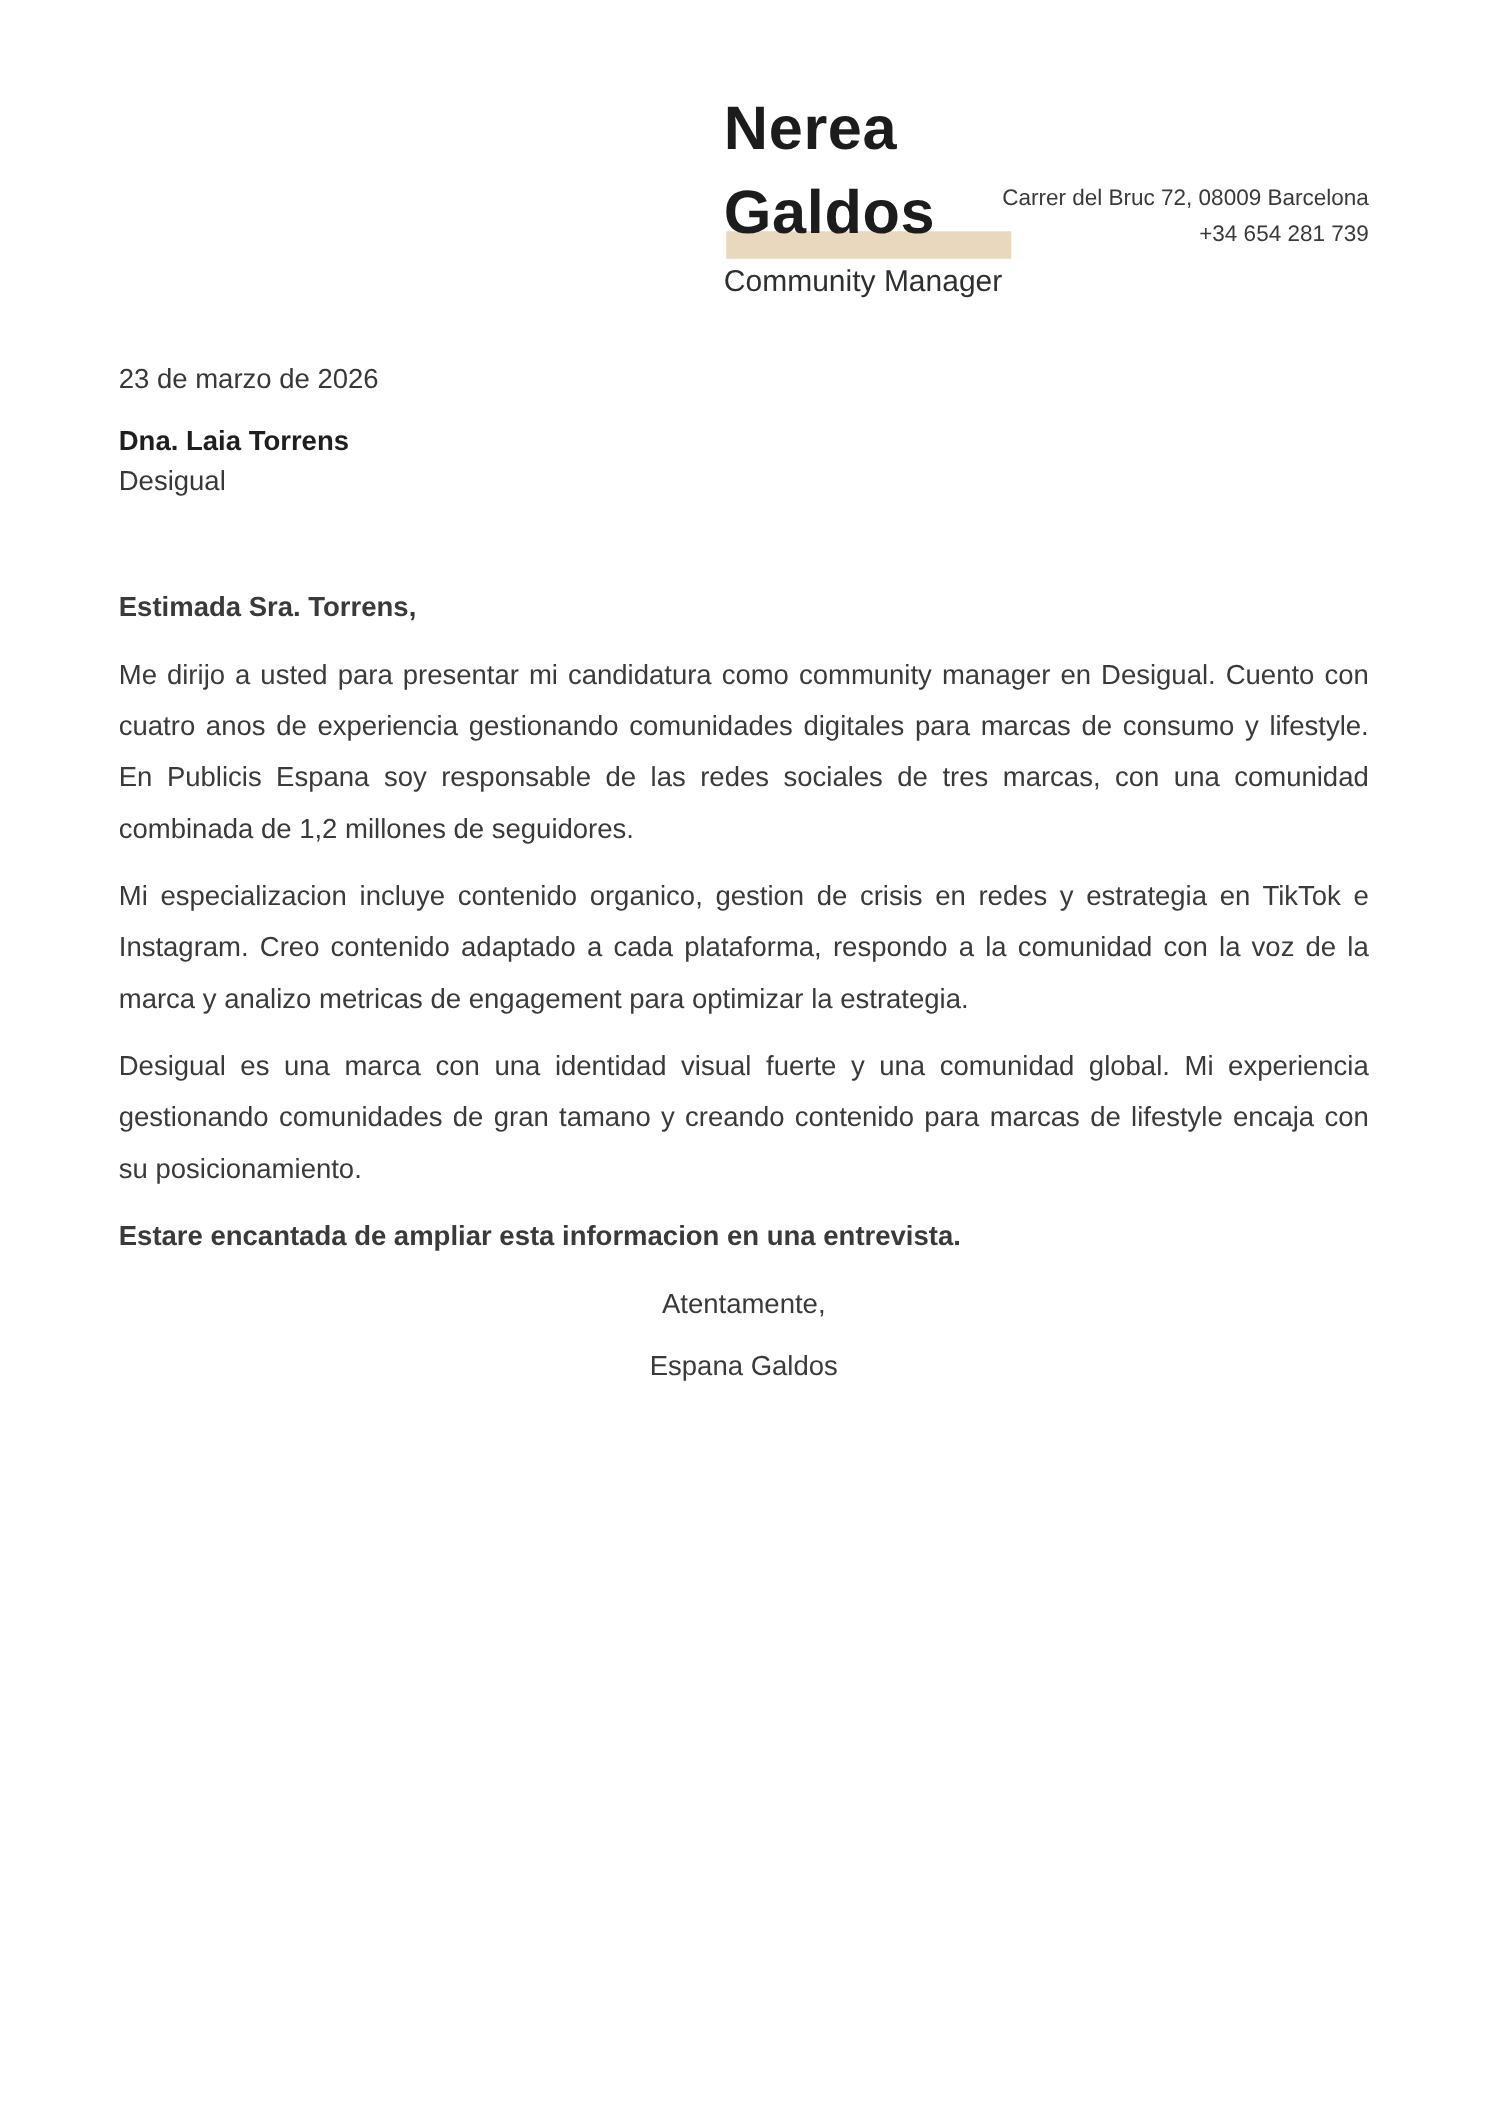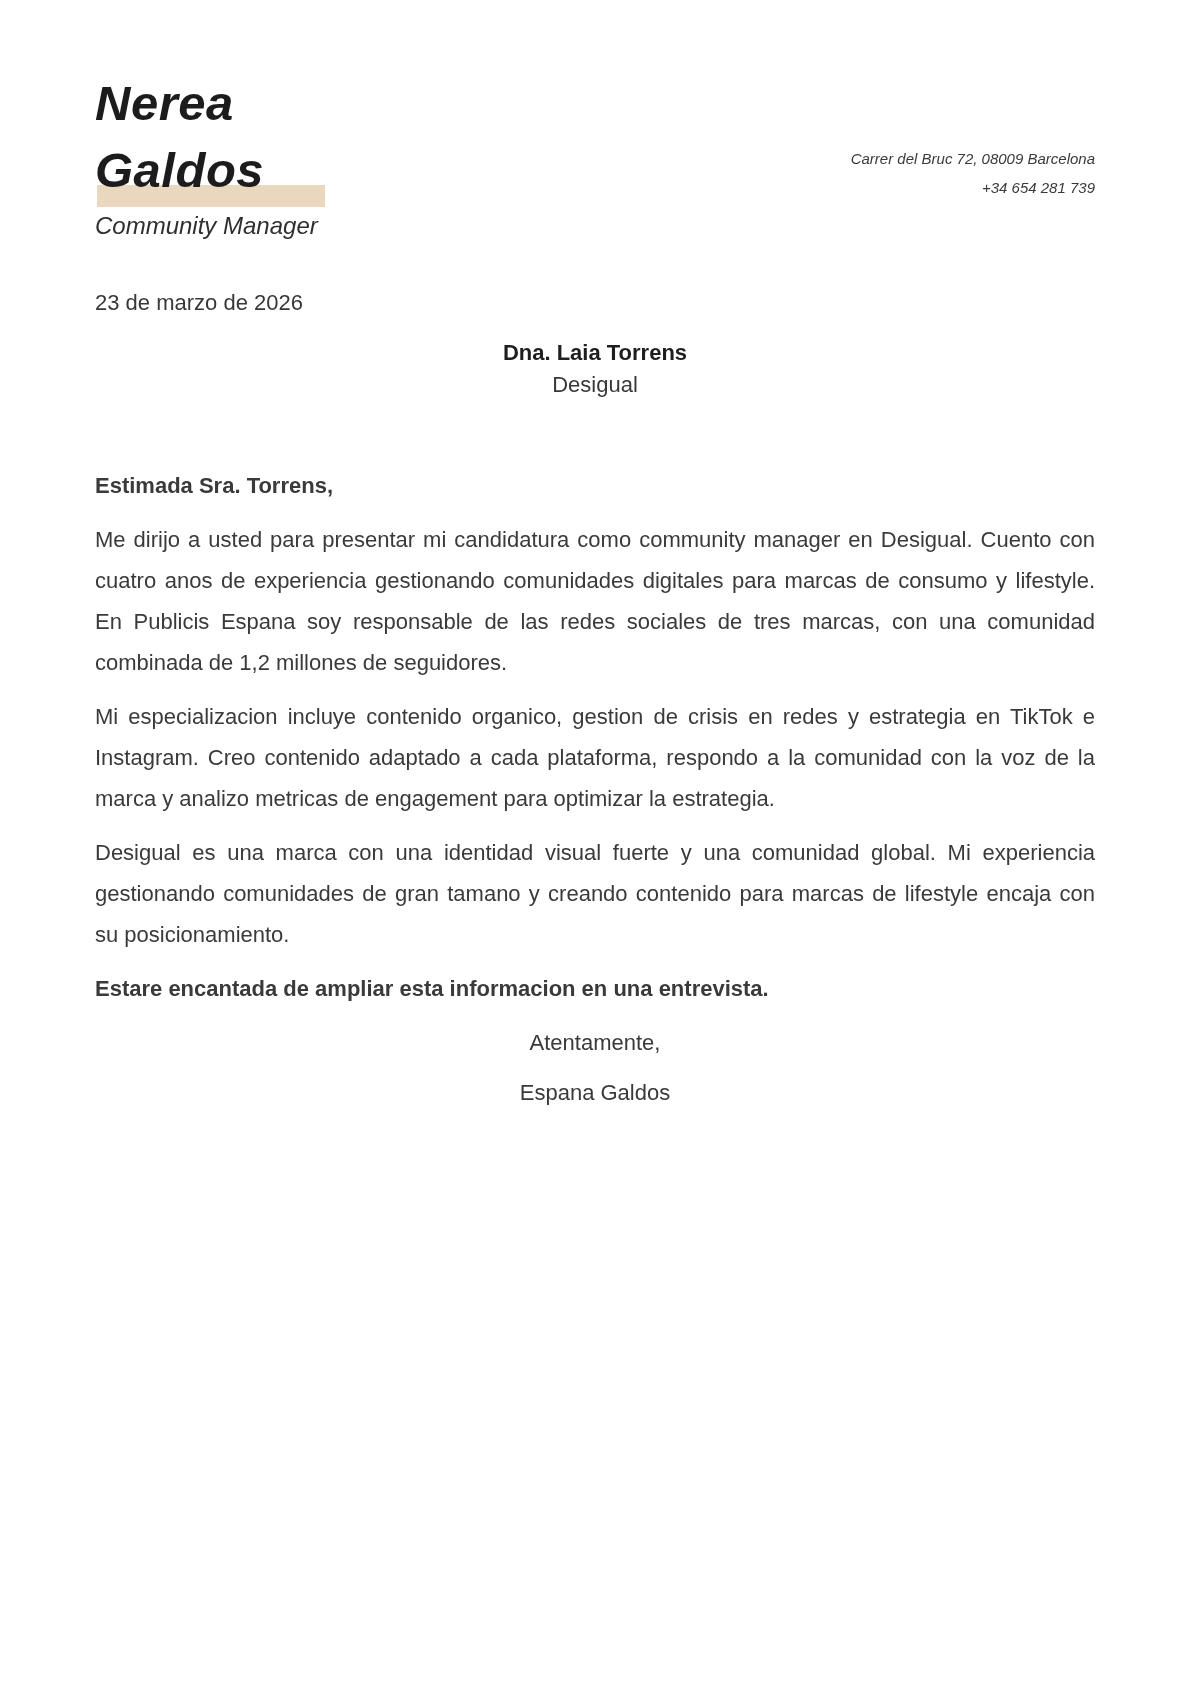--- a/index.html
+++ b/index.html
@@ -14,23 +14,22 @@
   .page {
     width: 1190px;
     height: 1683px;
     background: #ffffff;
     padding: 70px 95px 0 95px;
   }
 
   
   .header {
     display: flex;
-    justify-content: space-between;
+    justify-content: flex-end;
     align-items: flex-start;
-    font-style: italic;
   }
   .name-block h1 {
     font-size: 49px;
     line-height: 67px;
     font-weight: 700;
     color: #1c1c1c;
     letter-spacing: 0.5px;
   }
   .name-line { display: block; }
   .name-line-wrap {
@@ -53,37 +52,36 @@
   .job-title {
     margin-top: 6px;
     font-size: 24px;
     line-height: 32px;
     font-weight: 400;
     color: #2f2f2f;
   }
   .contact-block {
     margin-top: 74px;
     text-align: right;
-    font-size: 15px;
+    font-size: 18px;
     line-height: 29px;
     color: #3a3a3a;
   }
 
   
   .letter { margin-top: 46px; }
   .date {
     font-size: 22px;
     line-height: 30px;
     color: #383838;
   }
   .recipient {
     margin-top: 19px;
     font-size: 22px;
     line-height: 32px;
-    text-align: center;
   }
   .recipient-name {
     font-weight: 700;
     color: #1e1e1e;
   }
   .recipient-company { color: #383838; }
 
   .body-text { margin-top: 64px; }
   .para {
     font-size: 22px;

